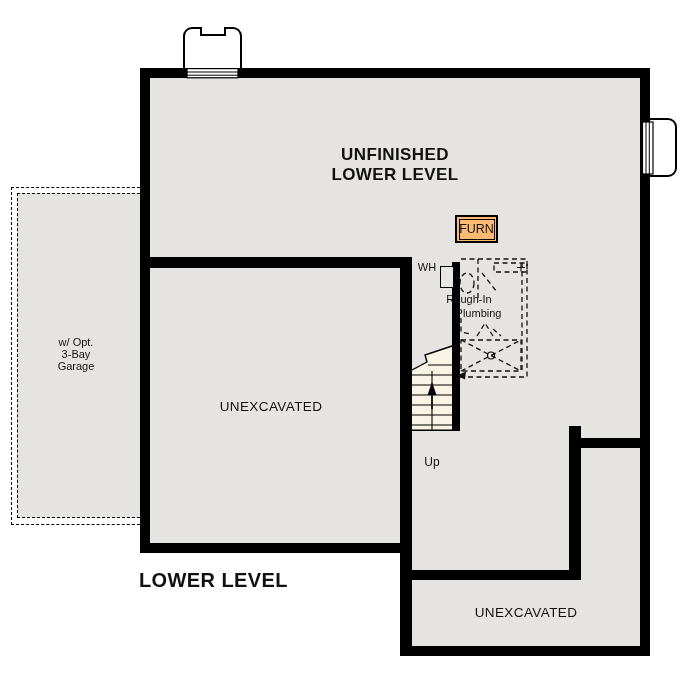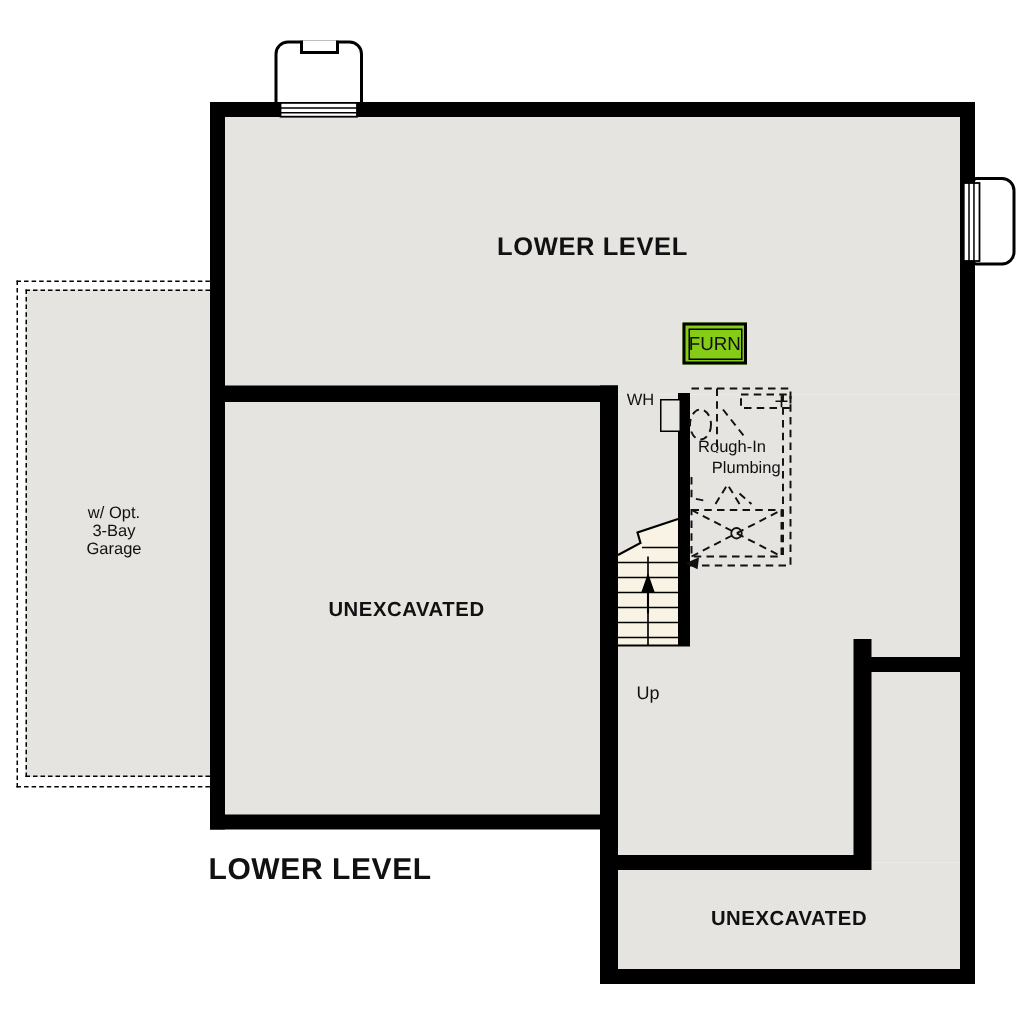--- a/index.html
+++ b/index.html
@@ -5,25 +5,25 @@
   html,body{margin:0;padding:0;background:#fff;}
   .plan{
     position:relative;width:687px;height:687px;background:#fff;overflow:hidden;
     font-family:"Liberation Sans", sans-serif;color:#111;
   }
   .floor{position:absolute;background:#e5e4e1;z-index:2;}
   .wall{position:absolute;background:#000;z-index:4;}
   .well{position:absolute;background:#fff;border:2.2px solid #000;z-index:1;box-sizing:border-box;}
   .svgov{position:absolute;left:0;top:0;z-index:5;pointer-events:none;}
   .label{position:absolute;z-index:7;transform:translate(-50%,-50%);white-space:nowrap;text-align:center;}
-  .room-label{font-weight:bold;font-size:13.5px;letter-spacing:.4px;text-align:center;}
+  .room-label{font-weight:normal;font-size:13.5px;letter-spacing:.4px;text-align:center;}
   .big-label{font-weight:bold;font-size:17px;line-height:20px;letter-spacing:.4px;}
   .small-label{font-size:11px;line-height:12px;}
   .title-label{position:absolute;z-index:7;font-weight:bold;font-size:20px;letter-spacing:.4px;white-space:nowrap;}
-  .furn-box{position:absolute;left:455px;top:215px;width:43px;height:28px;background:#84cc16;
+  .furn-box{position:absolute;left:455px;top:215px;width:43px;height:28px;background:#fdba74;
     border:2px solid #000;box-sizing:border-box;z-index:6;}
   .furn-inner{position:absolute;inset:1.5px;border:1px solid #000;display:flex;align-items:center;justify-content:center;
     font-size:12.5px;}
   .wh-box{position:absolute;left:440px;top:266px;width:14px;height:22px;background:#e8e7e4;
     border:1.5px solid #000;box-sizing:border-box;z-index:6;}
   .garage-outer{position:absolute;left:11px;top:187px;width:139px;height:338px;
     border:1.6px dashed #000;box-sizing:border-box;z-index:1;}
   .garage-inner{position:absolute;left:17px;top:193px;width:133px;height:325px;
     border:1.6px dashed #000;background:#e5e4e1;box-sizing:border-box;z-index:1;}
   .notch{position:absolute;left:200px;top:27px;width:26px;height:9px;background:#fff;
@@ -100,24 +100,25 @@
   </svg>
 
   <div class="furn-box">
     <div class="furn-inner">FURN</div>
   </div>
 
   <div class="wh-box"></div>
   <div class="label small-label" style="left:427px;top:267px;">WH</div>
 
   <div class="label big-label" style="left:395px;top:165px;">
+    <span style="display:block;">UNFINISHED</span>
     <span style="display:block;">LOWER LEVEL</span>
   </div>
 
-  <div class="label small-label" style="left:488px;top:306px;line-height:13.5px;">
+  <div class="label small-label" style="left:469px;top:306px;line-height:13.5px;">
     <span style="display:block;">Rough-In</span>
     <span style="display:block;margin-left:19px;">Plumbing</span>
   </div>
 
   <div class="label room-label" style="left:271px;top:406px;">UNEXCAVATED</div>
 
   <div class="label room-label" style="left:526px;top:612px;">UNEXCAVATED</div>
 
   <div class="label small-label" style="left:76px;top:354px;">
     <span style="display:block;">w/ Opt.</span>

